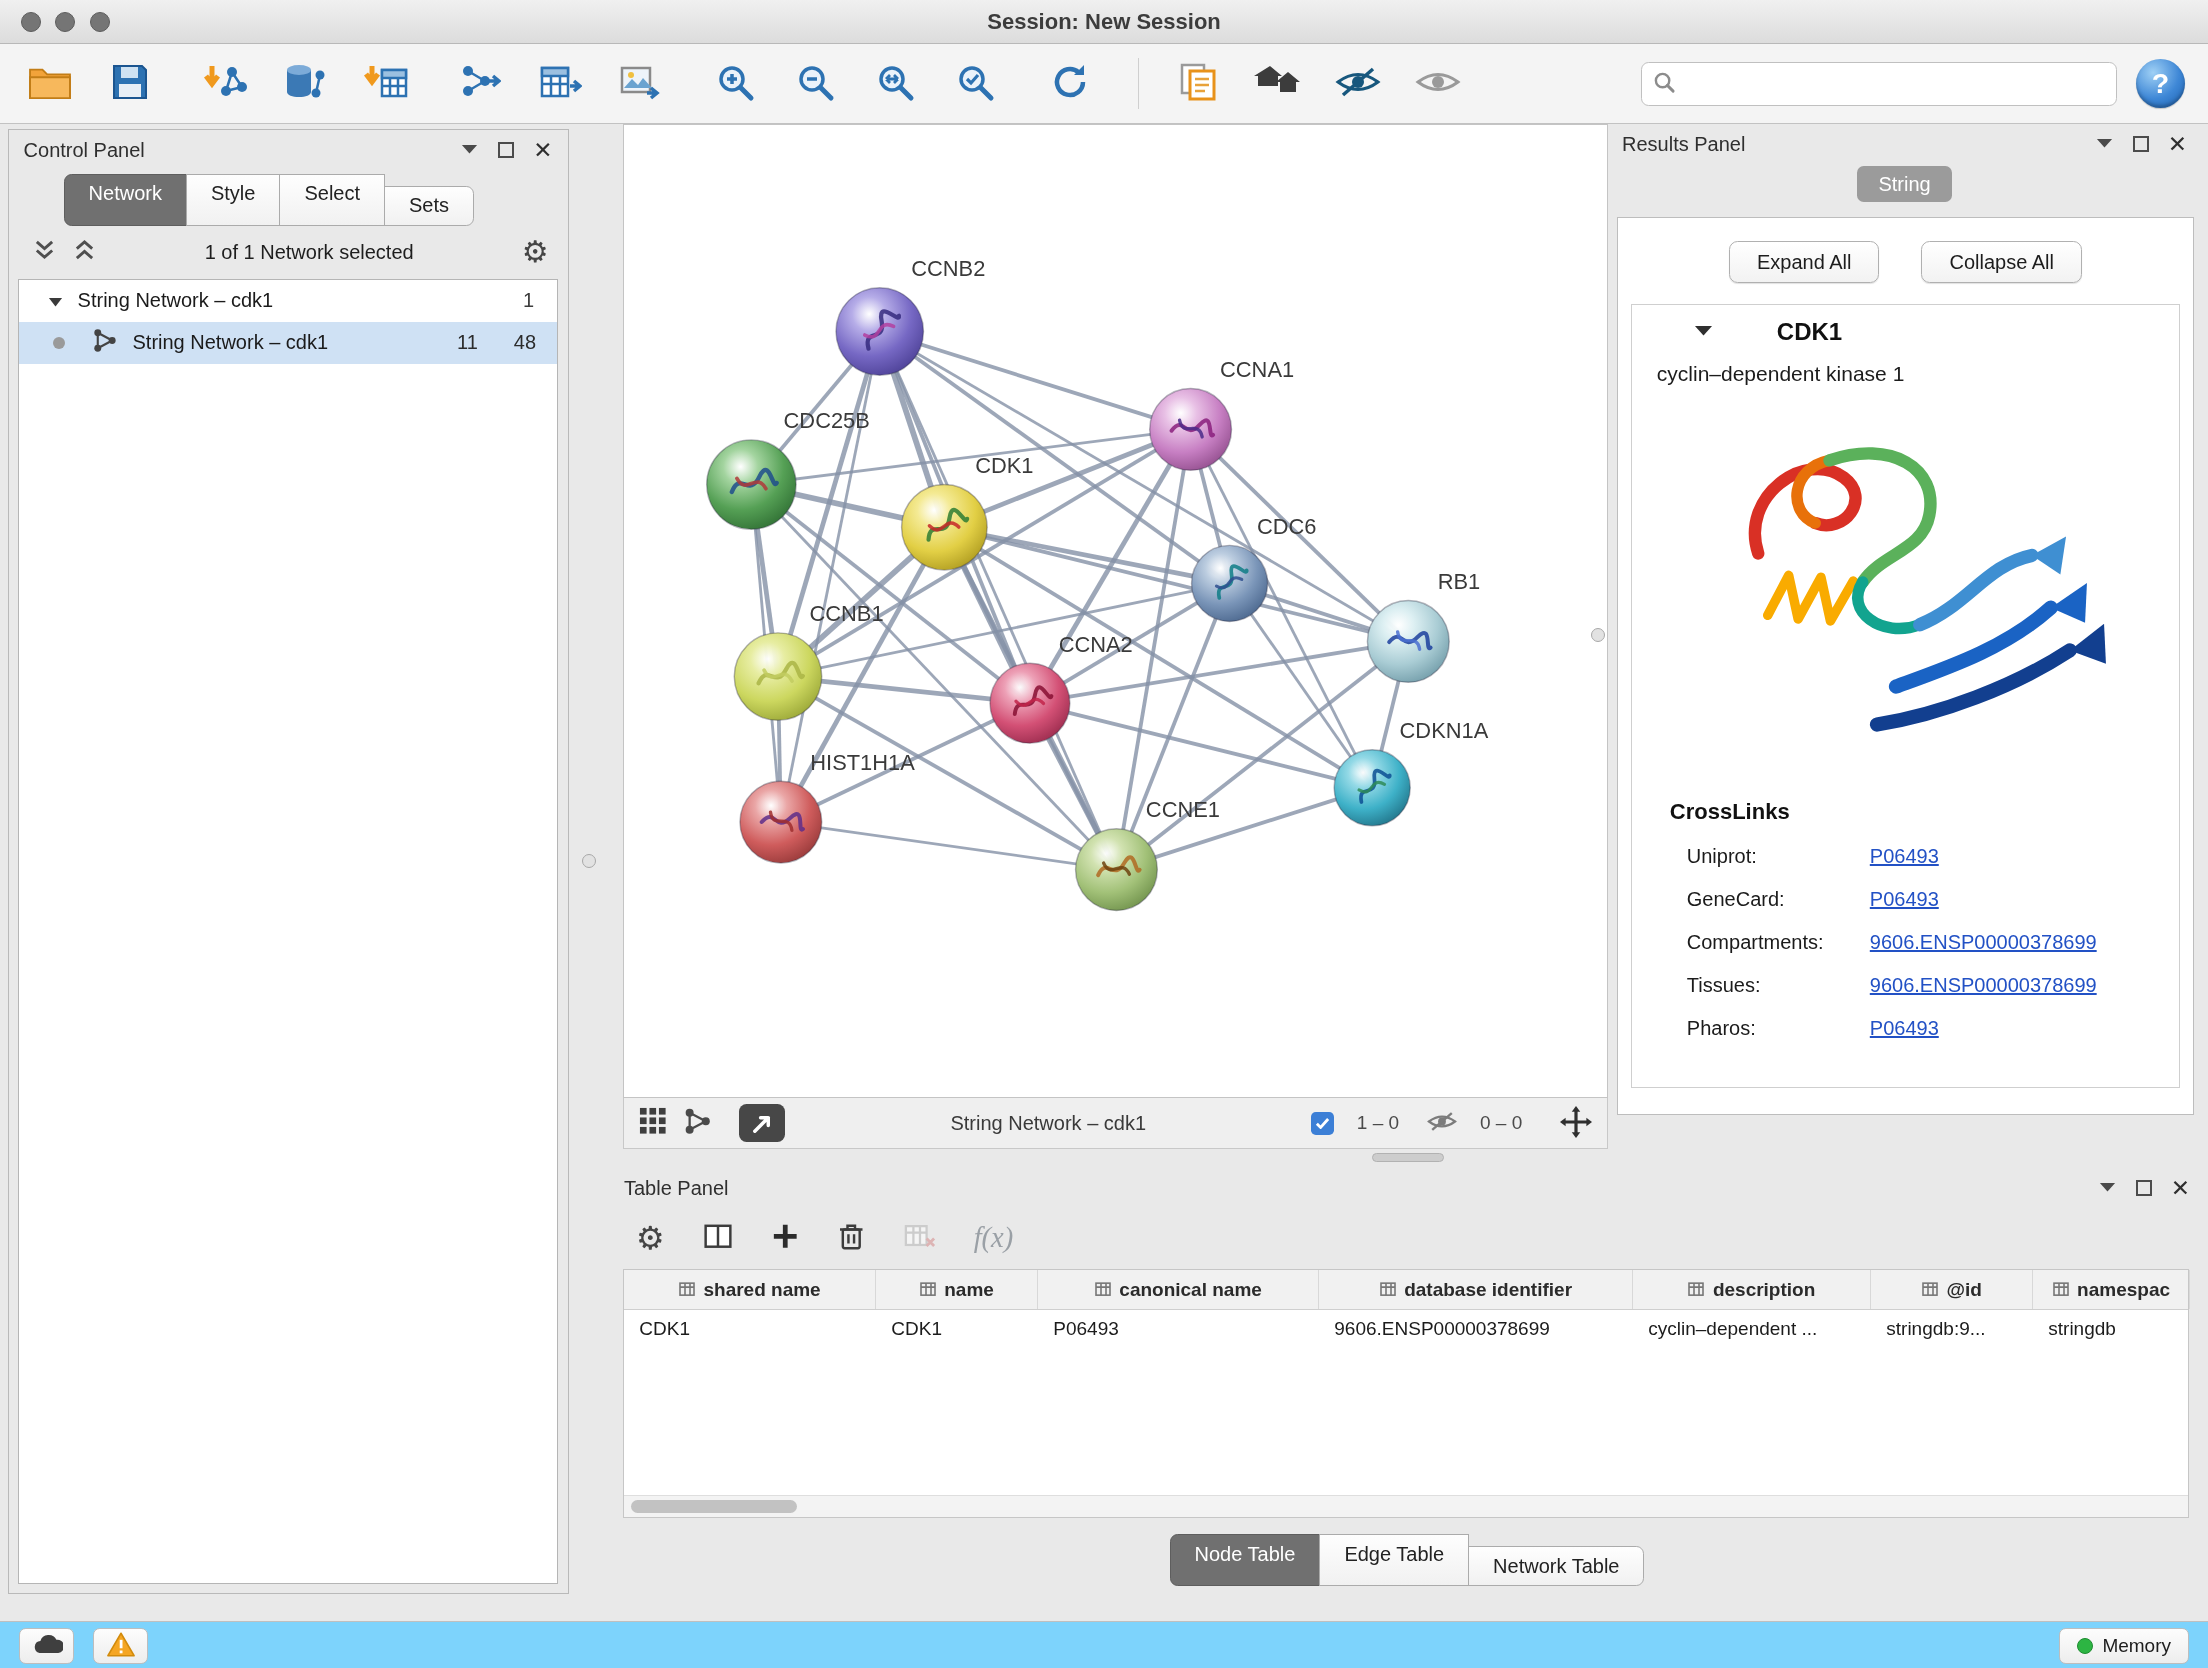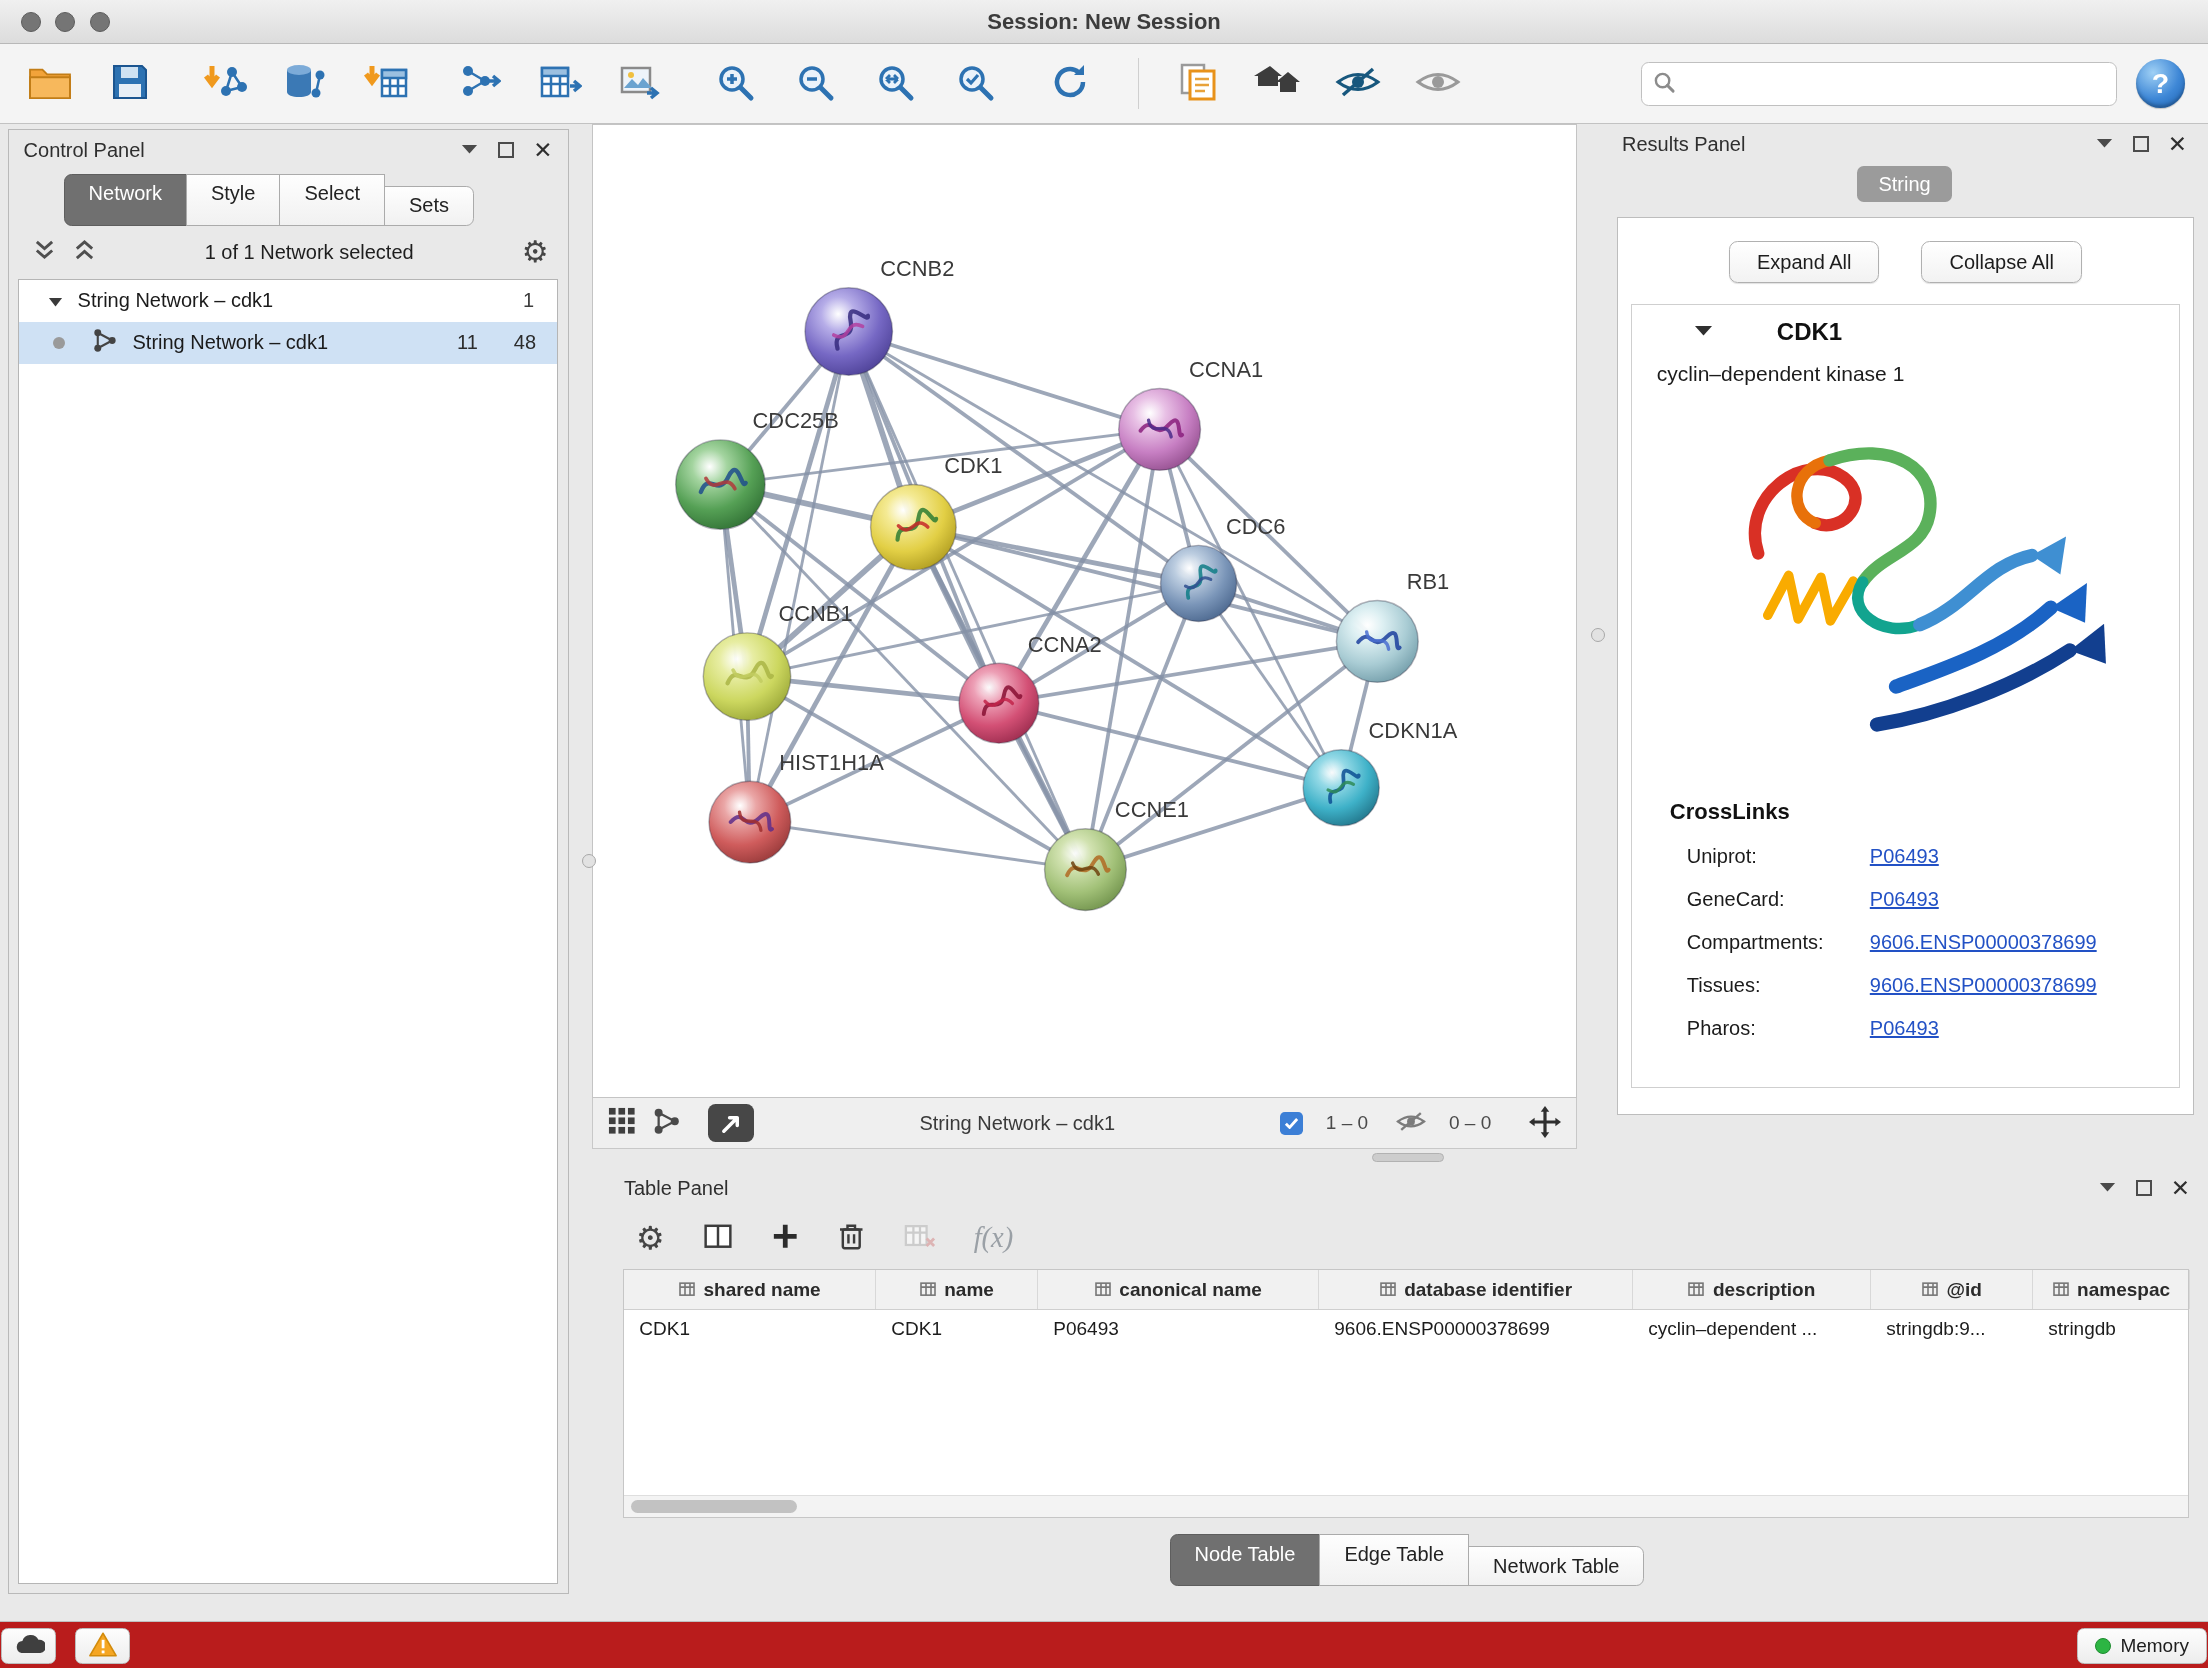--- a/index.html
+++ b/index.html
@@ -51,21 +51,21 @@
   .gear{font-size:30px;color:#454545;line-height:1;}
   #cp-tree{flex:1;margin:3.8px 9.5px 9.5px;background:#fff;border:1px solid #b5b5b5;overflow:hidden;}
   .tree-row{height:42px;display:flex;align-items:center;font-size:20px;color:#1b1b1b;}
   .tree-row.root{padding-left:28.5px;}
   .tree-row.child{padding-left:34px;background:#cfe1f4;}
   .tree-label{margin-left:15px;}
   .tree-count{margin-left:auto;margin-right:23px;color:#3c3c3c;}
   .tree-counts{margin-left:auto;margin-right:21px;display:flex;gap:36px;color:#2c2c2c;}
   .tree-dot{width:12.4px;height:12.4px;border-radius:50%;background:#9a9a9a;margin-right:27px;}
   
-  #center{position:absolute;left:592px;top:124px;width:985px;}
+  #center{position:absolute;left:623px;top:124px;width:985px;}
   #canvas{width:985px;height:974px;background:#fff;border:1px solid #c4c4c4;position:relative;}
   #net-toolbar{width:985px;height:51px;background:#efefef;border:1px solid #c8c8c8;border-top:none;
     display:flex;align-items:center;padding:0 15px;gap:15px;}
   #net-name{flex:1;text-align:center;font-size:20px;color:#3a3a3a;}
   .nt-count{font-size:19px;color:#4a4a4a;margin:0 13.3px 0 7.6px;}
   .checkbox-blue{width:23px;height:23px;border-radius:4.8px;background:#3c7fd6;display:flex;
     align-items:center;justify-content:center;}
   #birdseye-btn{width:46px;height:38px;border-radius:7.6px;background:#474747;display:flex;
     align-items:center;justify-content:center;margin-left:13.3px;}
   
@@ -98,22 +98,22 @@
   #tbl-header{display:flex;height:40px;background:#f1f1f1;border-bottom:1px solid #cfcfcf;}
   .th{display:flex;align-items:center;justify-content:center;gap:8.6px;font-size:19px;color:#2b2b2b;
     border-right:1px solid #d8d8d8;overflow:hidden;white-space:nowrap;flex:none;font-weight:bold;}
   .tr{display:flex;height:38px;}
   .td{display:flex;align-items:center;padding-left:15px;font-size:19px;color:#1c1c1c;
     overflow:hidden;white-space:nowrap;flex:none;}
   #tbl-scrollbar{position:absolute;left:0;right:0;bottom:0;height:22px;background:#f3f3f3;border-top:1px solid #dedede;}
   #tbl-thumb{width:166px;height:13.3px;border-radius:6.7px;background:#c2c2c2;margin:3.8px 0 0 6.7px;}
   #tbl-tabs{display:flex;justify-content:center;margin-top:16px;}
   
-  #statusbar{position:absolute;left:0;top:1621px;width:2208px;height:48px;background:#b91c1c;
-    border-top:1px solid #bfbfbf;display:flex;align-items:center;padding:0 1px;gap:19px;}
+  #statusbar{position:absolute;left:0;top:1621px;width:2208px;height:48px;background:#7dd3fc;
+    border-top:1px solid #bfbfbf;display:flex;align-items:center;padding:0 19px;gap:19px;}
   .sb-btn{min-width:55px;height:36px;border:1px solid #bdbdbd;border-radius:6.7px;
     background:linear-gradient(#fdfdfd,#ededed);display:flex;align-items:center;justify-content:center;gap:9.5px;}
   #memory-btn{margin-left:auto;padding:0 17px;font-size:19px;color:#1d1d1d;}
   .green-dot{width:16px;height:16px;border-radius:50%;background:#2db543;border:1px solid #1f8c31;}
 </style>
 </head>
 <body>
 
 <div id="titlebar">
   <div class="lights">

